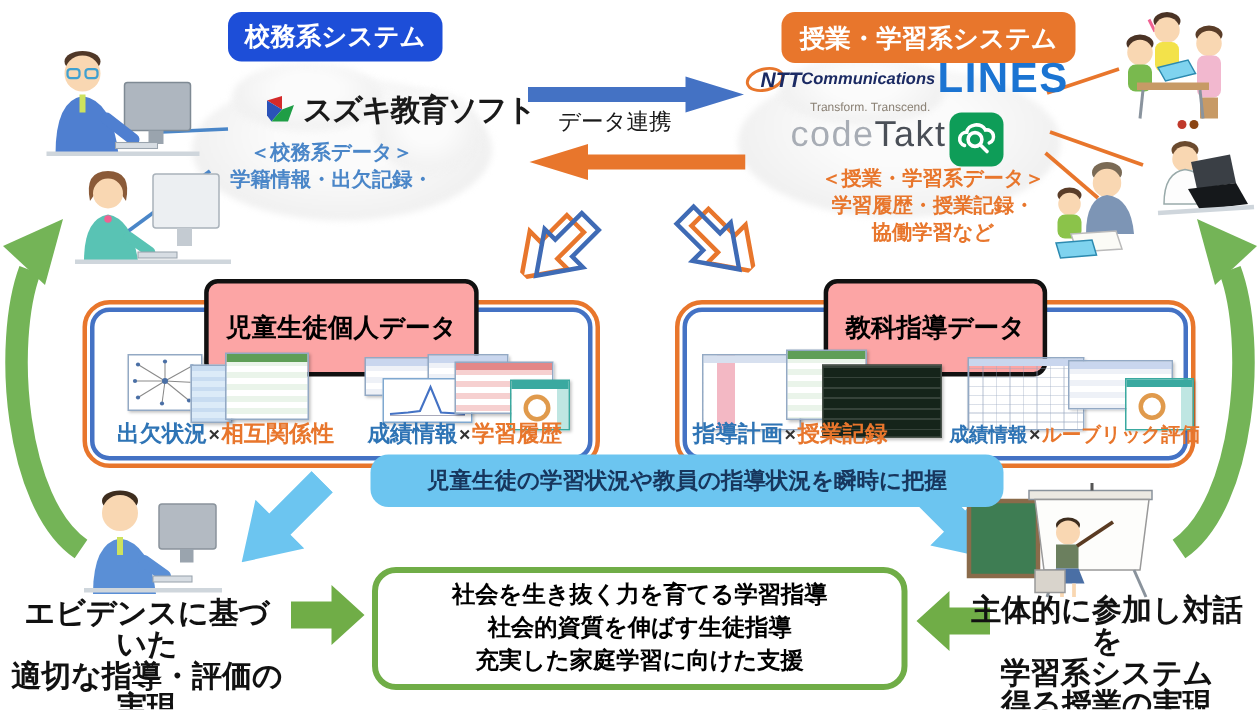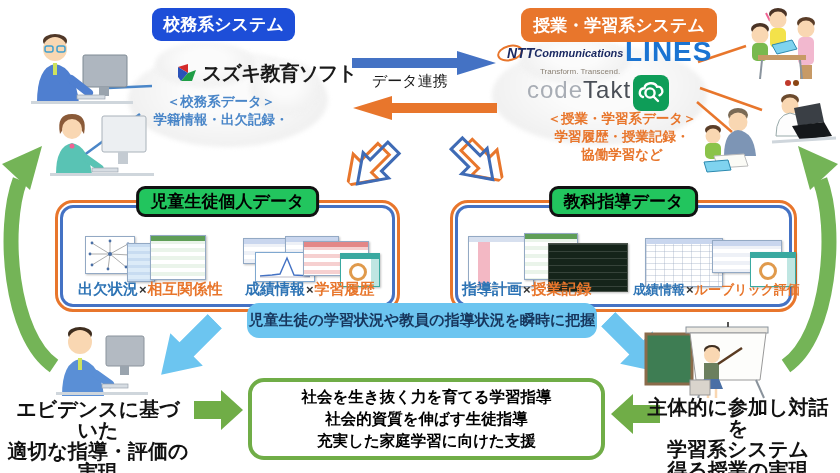--- a/index.html
+++ b/index.html
@@ -37,22 +37,22 @@
   .dt-blue { color:#4A86C8; font-size:13.5px; }
   .dt-orange { color:#E8762C; font-size:13.5px; }
 
   .link-label { position:absolute; left:372px; top:72px; width:100px; 
                 font-size:15px; color:#1a1a1a; z-index:3; }
 
   
   .panel { position:absolute; border:3px solid #E8762C; border-radius:18px; background:#fff;
            box-sizing:border-box; padding:2px; z-index:2; }
   .panel-inner { width:100%; height:100%; border:3px solid #4472C4; border-radius:13px; box-sizing:border-box; }
-  .panel-title { position:absolute; top:-17px; left:50%; transform:translateX(-50%); background:#22c55e;
-                 border:3px solid #111; border-radius:9px; padding:1px 12px; font-weight:bold;
+  .panel-title { position:absolute; top:-17px; left:50%; transform:translateX(-50%); background:#fca5a5;
+                 border:3px solid #111; border-radius:9px; padding:18px 12px; font-weight:bold;
                  font-size:17px; white-space:nowrap; z-index:4; }
 
   
   .pair { position:absolute; font-weight:bold; font-size:15px; white-space:nowrap; z-index:4; }
   .pa { color:#2E74B5; } .px { color:#333; font-size:13px; padding:0 1px; } .pb { color:#E8762C; }
 
   
   .shot { position:absolute; background:#fff; border:1px solid #93a9c4; box-shadow:1px 1px 2px rgba(0,0,0,.25); z-index:3; }
   .s-tree { background:#dcebf8 repeating-linear-gradient(180deg,#c8dcf1 0 3px,#dcebf8 3px 7px); }
   .s-sheetg { background:linear-gradient(180deg,#5f9e57 0 5px,transparent 5px),
@@ -69,21 +69,21 @@
   .s-board { background:#15241a repeating-linear-gradient(180deg,rgba(255,255,255,.14) 0 1px,transparent 1px 7px);
              border:1px solid #49524a; }
   .s-pinkcol { background:linear-gradient(180deg,#d7e0ef 0 5px,transparent 5px),
                linear-gradient(90deg,#fff 0 9px,#f3b8c4 9px 21px,#fff 21px),
                repeating-linear-gradient(180deg,rgba(160,175,200,.35) 0 1px,transparent 1px 6px); }
   .s-grid { background:linear-gradient(180deg,#c9d6ee 0 5px,transparent 5px),
             repeating-linear-gradient(90deg,rgba(150,165,190,.35) 0 1px,transparent 1px 9px),
             repeating-linear-gradient(180deg,rgba(150,165,190,.35) 0 1px,transparent 1px 6px); }
 
   
-  .banner { position:absolute; left:247px; top:303px; width:350px; height:35px; background:#6CC5F0;
+  .banner { position:absolute; left:247px; top:303px; width:422px; height:35px; background:#6CC5F0;
             border-radius:12px; display:flex; align-items:center; justify-content:center;
             color:#17365D; font-weight:bold; font-size:15px; z-index:6; white-space:nowrap; }
   .outcome { position:absolute; left:248px; top:378px; width:349px; height:74px; background:#fff;
              border:4px solid #70AD47; border-radius:16px; display:flex; flex-direction:column;
              align-items:center; justify-content:center; font-weight:bold; font-size:15.5px;
              line-height:22px; z-index:2; text-align:center; }
 
   .caption { position:absolute; text-align:center; font-weight:bold; font-size:20px; color:#111;
              line-height:21px; z-index:2; }
 

